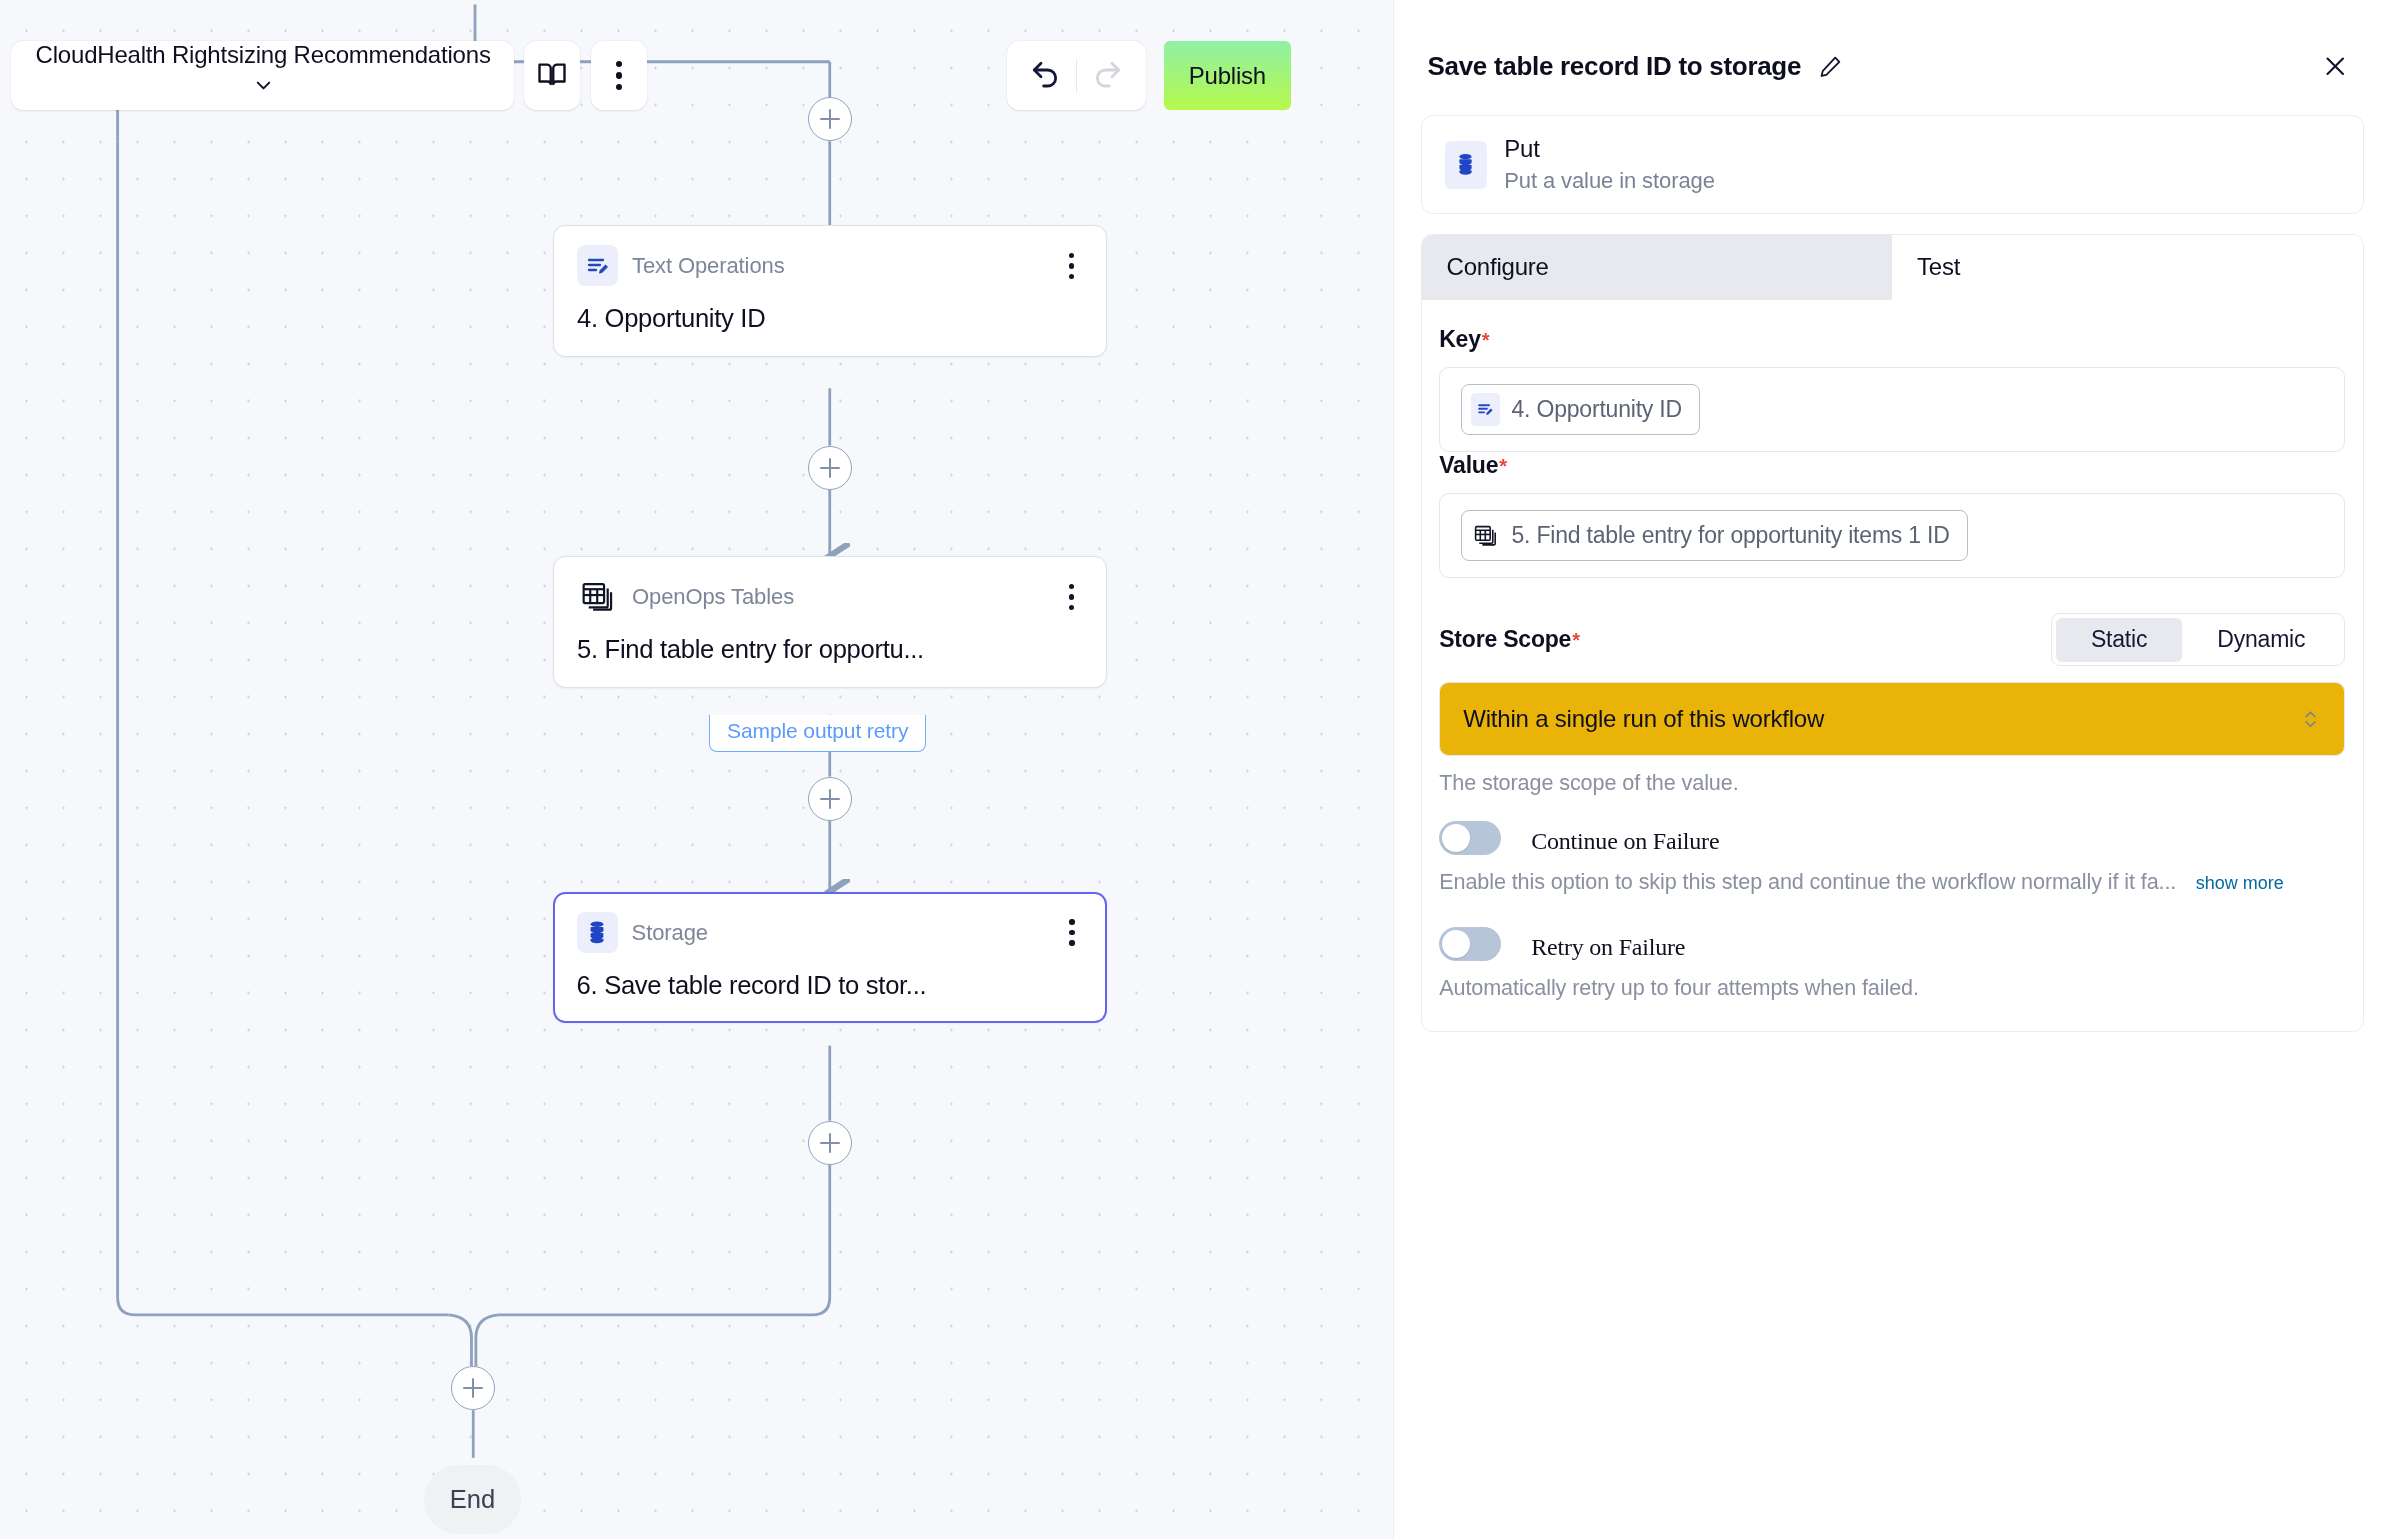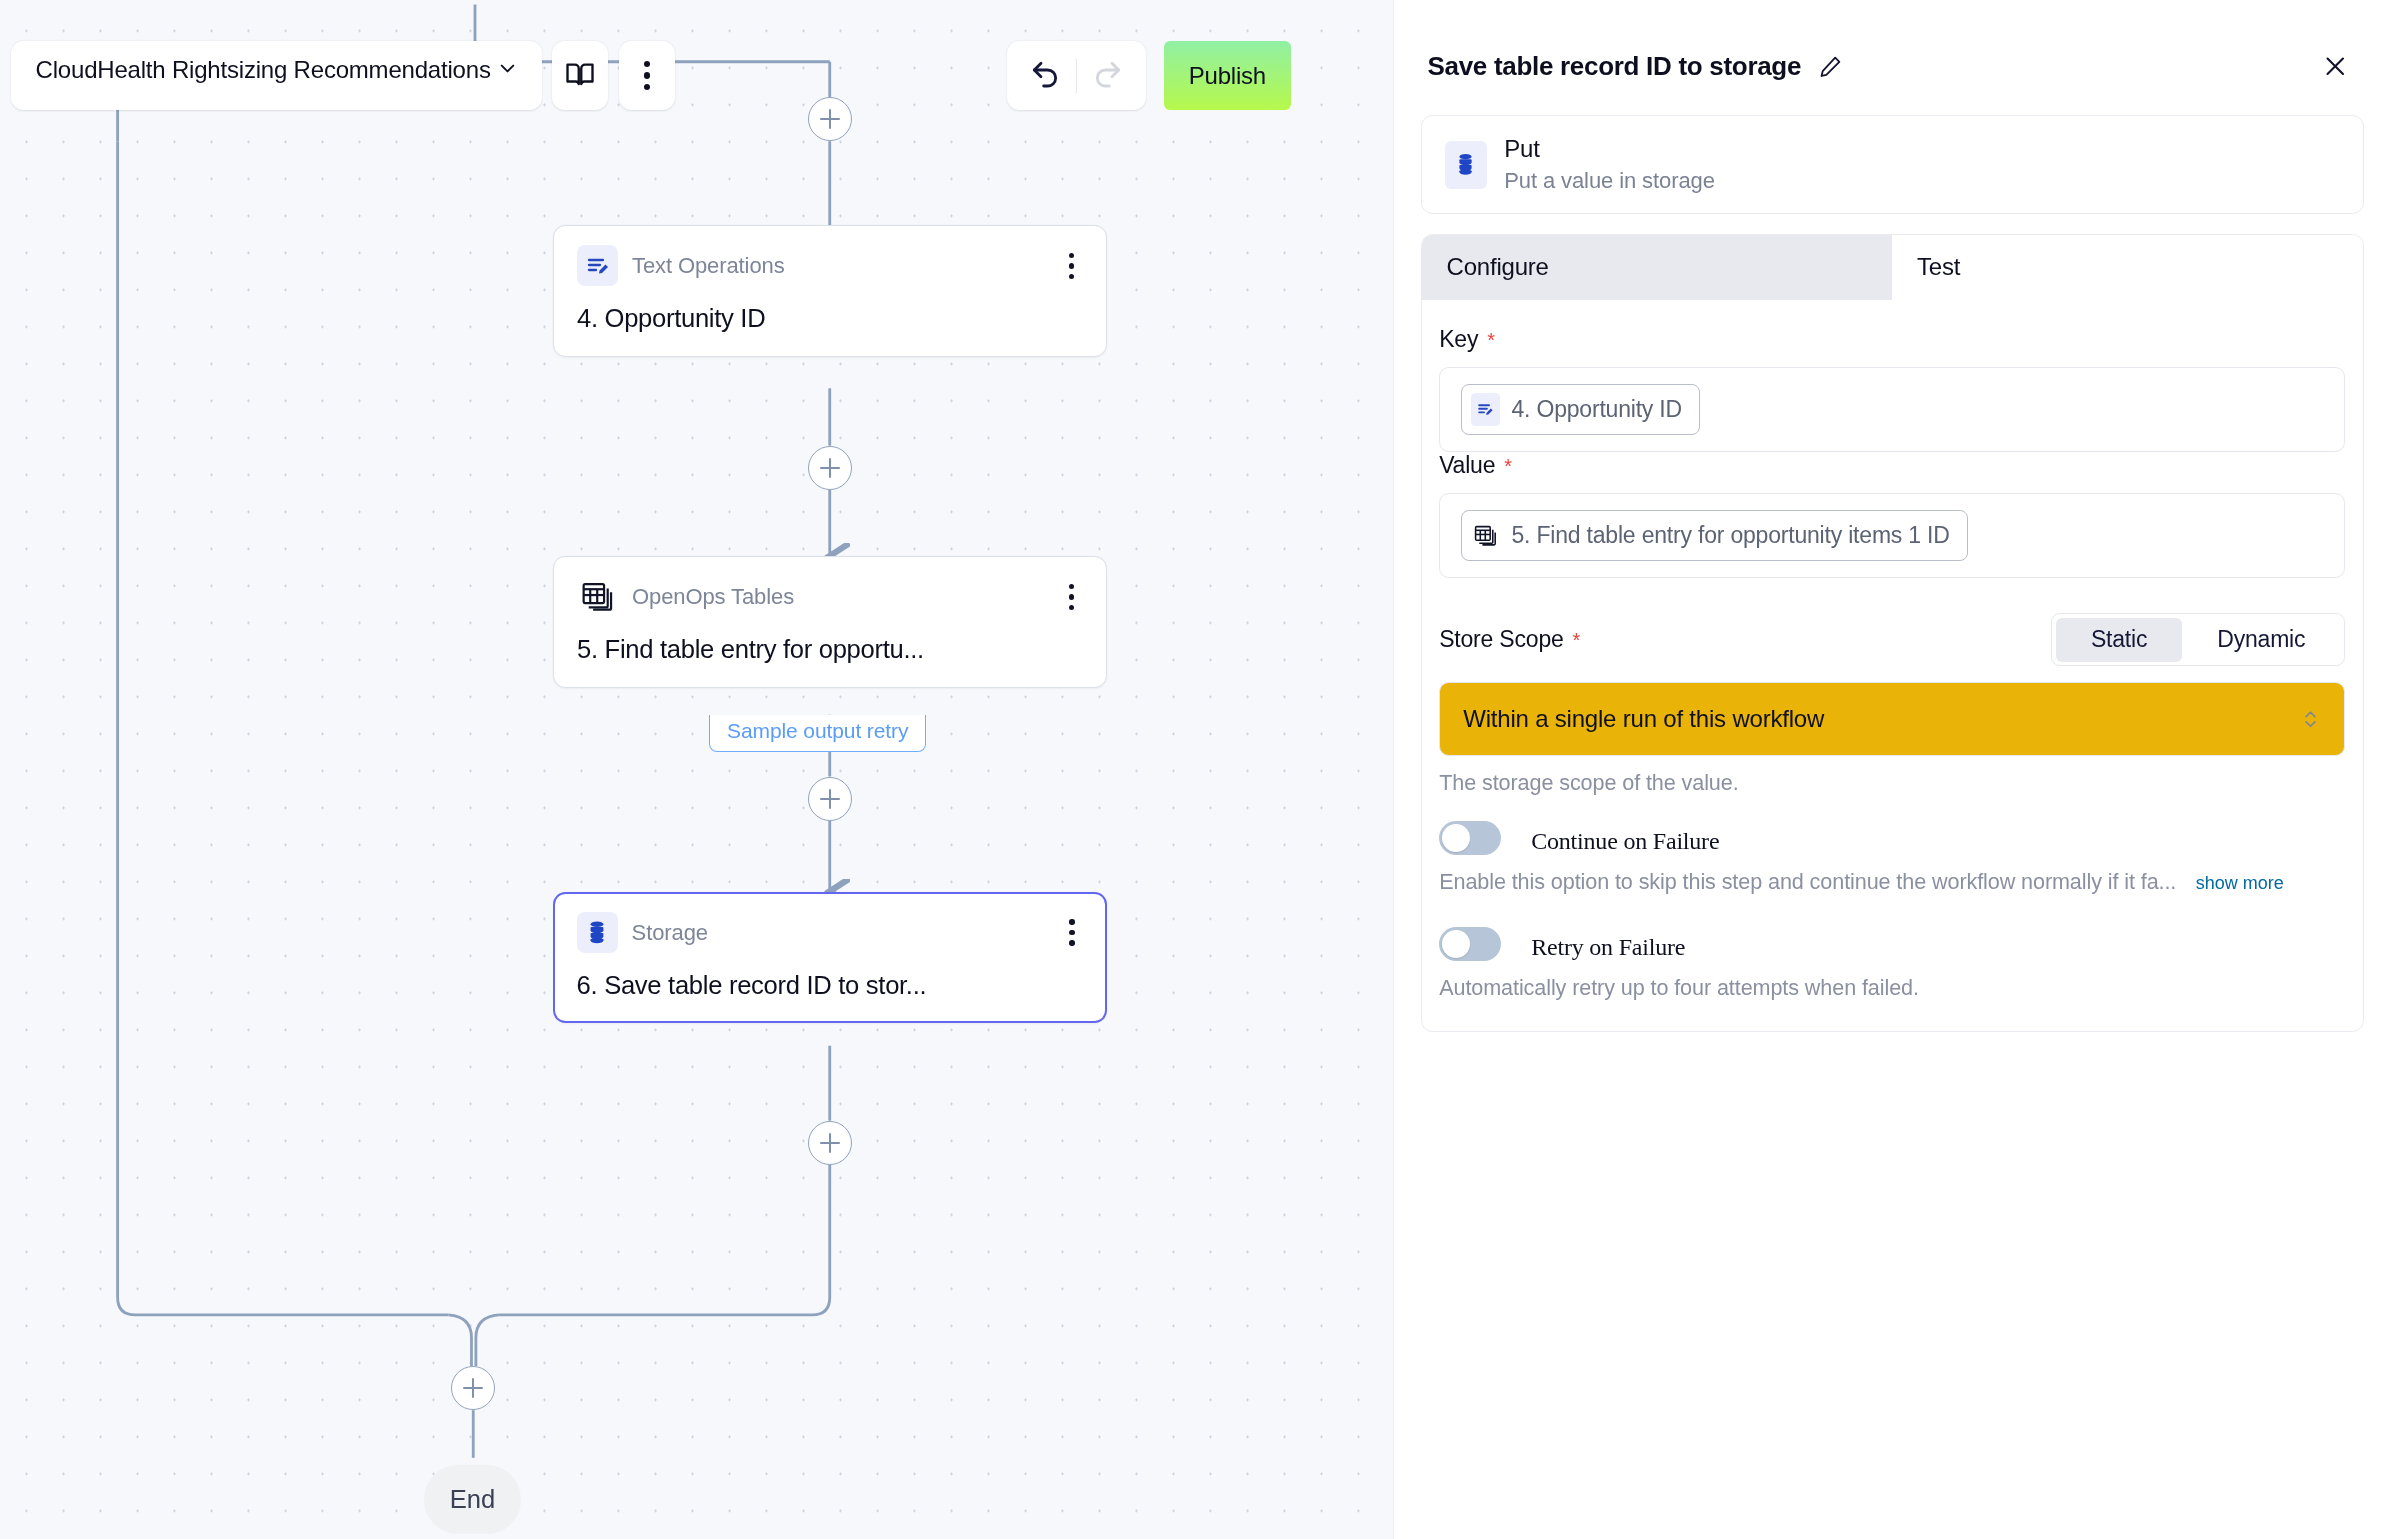--- a/index.html
+++ b/index.html
@@ -28,20 +28,21 @@
   .toolbar-left {
     position:absolute; left:10.6px; top:41px;
     display:flex; align-items:center; gap:10.6px; z-index:20;
   }
   .flow-name-pill {
     height:69px; background:#fff; border-radius:12.4px;
     display:flex; align-items:center; gap:5px;
     padding:0 23px 12px 25px;
     box-shadow:0 0.9px 2.6px rgba(20,25,45,.07), 0 0.9px 1.8px rgba(20,25,45,.05);
     cursor:pointer;
+    flex-direction:column;
   }
   .flow-name-text { font-size:24px; color:#0e1020; letter-spacing:-0.2px; white-space:nowrap; }
   .icon-btn {
     width:56px; height:69px; background:#fff; border-radius:12.4px;
     display:flex; align-items:center; justify-content:center;
     box-shadow:0 0.9px 2.6px rgba(20,25,45,.07), 0 0.9px 1.8px rgba(20,25,45,.05);
     cursor:pointer;
   }
   .dots-v { display:flex; flex-direction:column; gap:5.7px; align-items:center; }
   .dots-v i { width:6.2px; height:6.2px; border-radius:50%; background:#0e1020; display:block; }
@@ -140,21 +141,21 @@
 
   .form-card { border:0.9px solid #e9ebf0; border-radius:11.5px; margin-top:19.4px; background:#fff; overflow:hidden; }
   .tabs { display:flex; height:65px; }
   .tab {
     flex:1; display:flex; align-items:center; padding-left:25px;
     font-size:24px; color:#0e1020; background:#fff; cursor:pointer; letter-spacing:-0.2px;
   }
   .tab.active { background:#e7e9ee; }
 
   .form-body { padding:26.5px 17.7px 30px 17.7px; }
-  .field-label { font-size:23px; color:#0e1020; letter-spacing:-0.2px; display:flex; align-items:baseline; gap:9px; }
+  .field-label { font-size:23px; color:#0e1020; letter-spacing:-0.2px; display:flex; align-items:baseline; gap:1px;font-weight:bold; }
   .req { color:#e8453c; font-size:20px; }
   .input-shell {
     margin-top:14px; border:0.9px solid #e5e7ec; border-radius:9.7px;
     min-height:85px; display:flex; align-items:center; padding:0 21px; background:#fff; cursor:text;
   }
   .chip {
     display:inline-flex; align-items:center; gap:11.5px;
     border:1.4px solid #b9bdc7; border-radius:8px;
     padding:8px 17px 8px 8.8px; background:#fff; cursor:pointer;
   }

